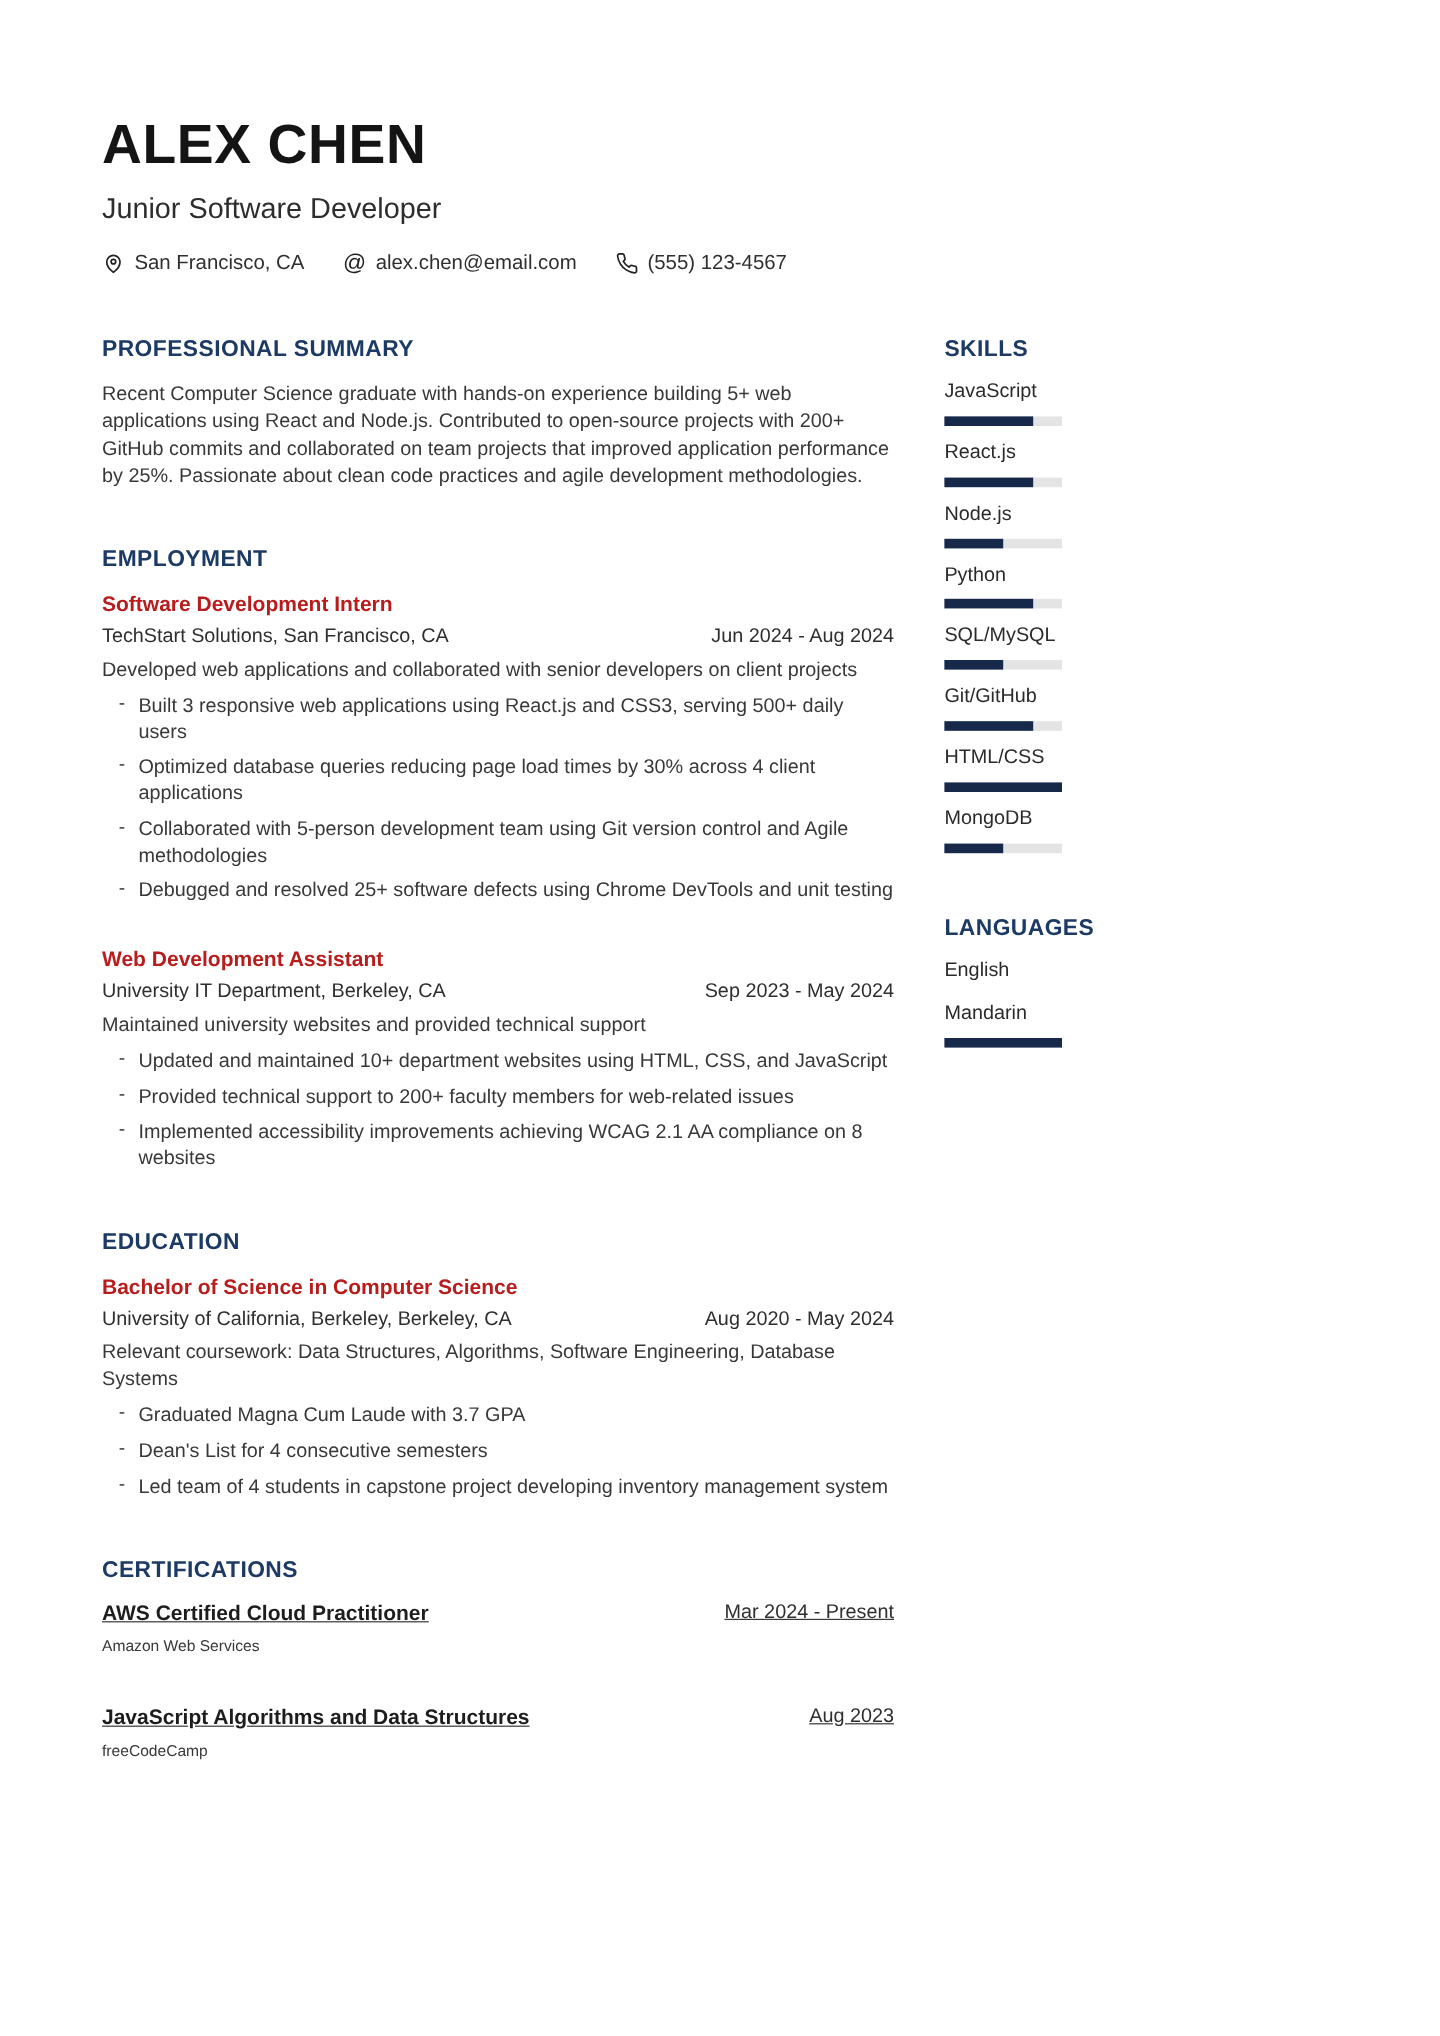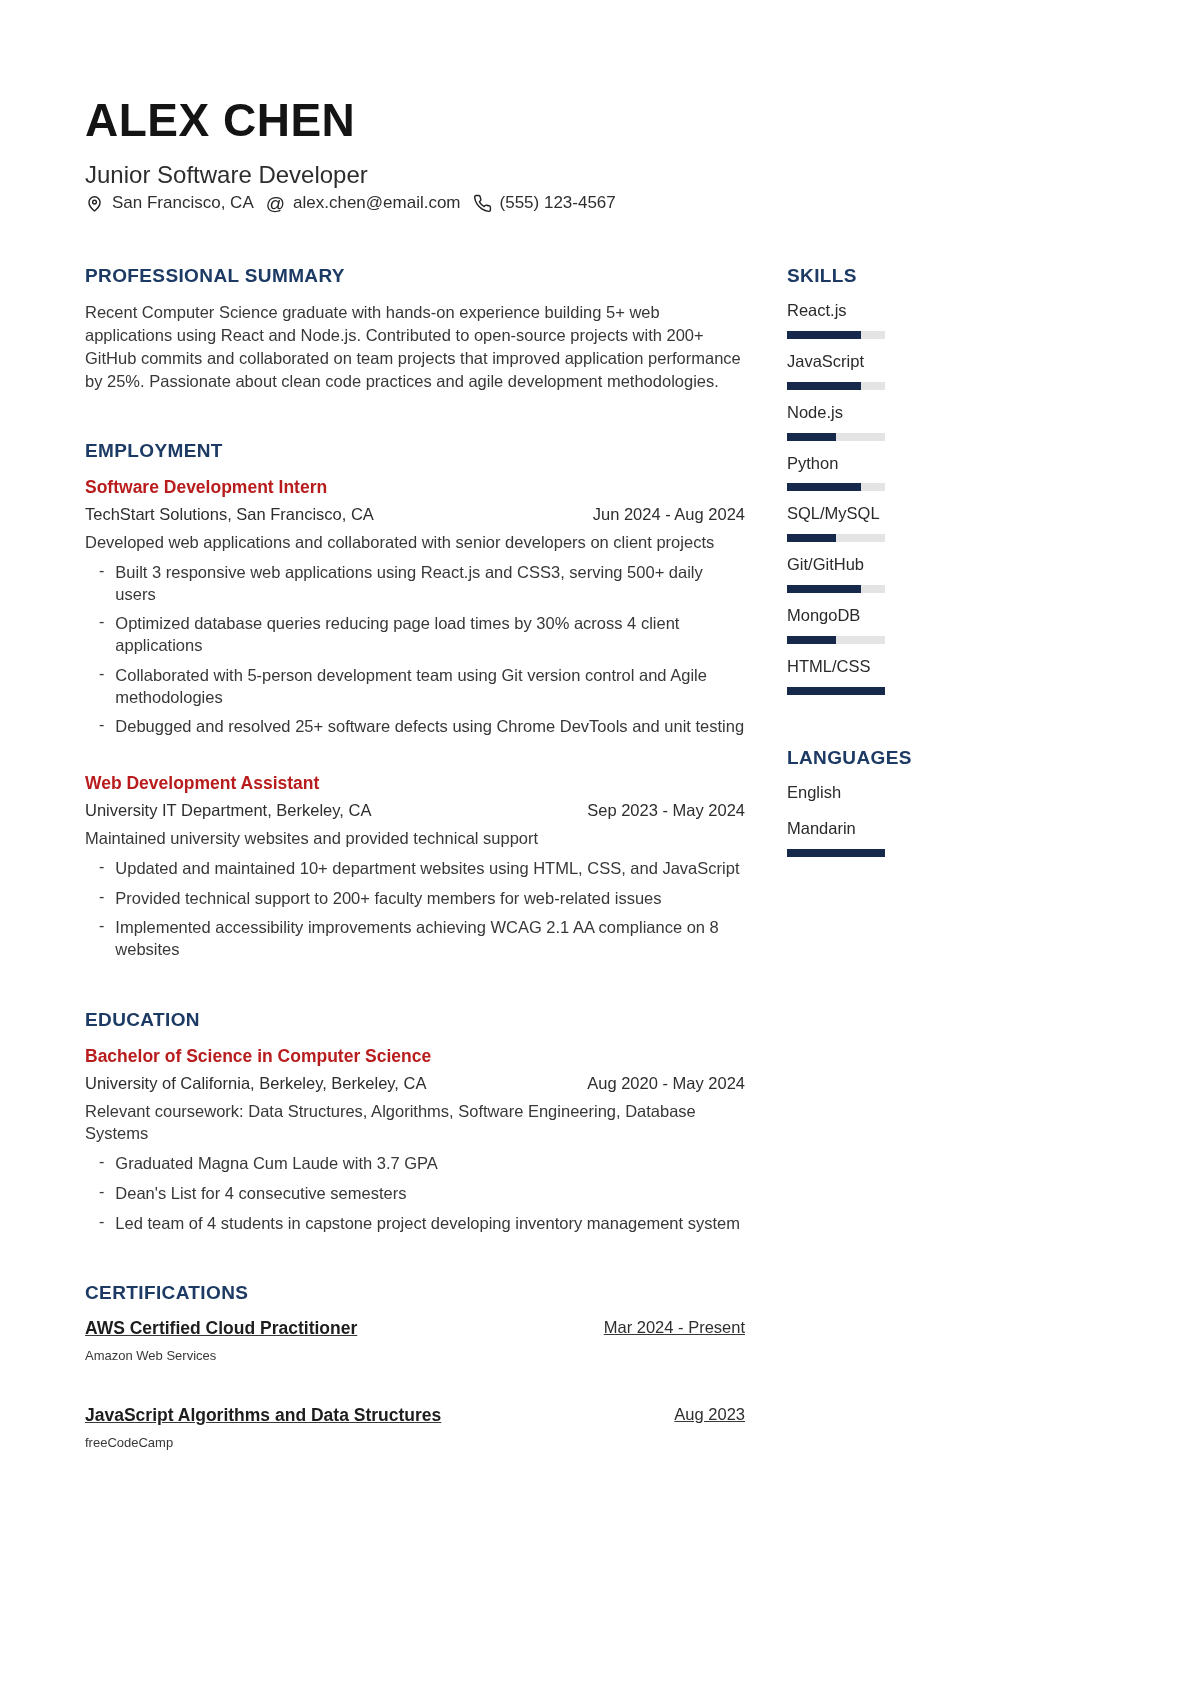--- a/index.html
+++ b/index.html
@@ -24,22 +24,22 @@
     line-height: 1.05;
   }
   .job-headline {
     font-size: 24px;
     color: #2d2d2d;
     margin-top: 17px;
   }
   .contact-row {
     display: flex;
     align-items: center;
-    gap: 12px;
-    margin-top: 4px;
+    gap: 32px;
+    margin-top: 20px;
     font-size: 17px;
     color: #2f2f2f;
   }
   .contact-item { display: flex; align-items: center; gap: 8px; }
   .contact-item svg { width: 19px; height: 19px; stroke: #222; }
   .at-glyph { font-size: 19px; color: #222; line-height: 1; }
 
   
   .columns { display: flex; gap: 42px; margin-top: 52px; }
   .main-col { width: 660px; flex: 0 0 660px; }
@@ -239,65 +239,65 @@
       </section>
 
     </main>
 
     <aside class="side-col">
 
       <section>
         <h2 class="sec-heading">SKILLS</h2>
         <div id="skills">
             <div class="skill">
+    <div class="skill-name">JavaScript</div>
+    <div class="skill-track" style="background: rgb(228, 228, 228);">
+      <div class="skill-fill" style="width: 75%; background: rgb(22, 41, 74);"></div>
+    </div>
+  </div>
+            <div class="skill">
     <div class="skill-name">React.js</div>
     <div class="skill-track" style="background: rgb(228, 228, 228);">
       <div class="skill-fill" style="width: 75%; background: rgb(22, 41, 74);"></div>
     </div>
   </div>
             <div class="skill">
-    <div class="skill-name">JavaScript</div>
+    <div class="skill-name">Node.js</div>
+    <div class="skill-track" style="background: rgb(228, 228, 228);">
+      <div class="skill-fill" style="width: 50%; background: rgb(22, 41, 74);"></div>
+    </div>
+  </div>
+            <div class="skill">
+    <div class="skill-name">Python</div>
     <div class="skill-track" style="background: rgb(228, 228, 228);">
       <div class="skill-fill" style="width: 75%; background: rgb(22, 41, 74);"></div>
     </div>
   </div>
             <div class="skill">
-    <div class="skill-name">Node.js</div>
+    <div class="skill-name">SQL/MySQL</div>
     <div class="skill-track" style="background: rgb(228, 228, 228);">
       <div class="skill-fill" style="width: 50%; background: rgb(22, 41, 74);"></div>
     </div>
   </div>
             <div class="skill">
-    <div class="skill-name">Python</div>
+    <div class="skill-name">Git/GitHub</div>
     <div class="skill-track" style="background: rgb(228, 228, 228);">
       <div class="skill-fill" style="width: 75%; background: rgb(22, 41, 74);"></div>
     </div>
   </div>
             <div class="skill">
-    <div class="skill-name">SQL/MySQL</div>
+    <div class="skill-name">HTML/CSS</div>
+    <div class="skill-track" style="background: rgb(228, 228, 228);">
+      <div class="skill-fill" style="width: 100%; background: rgb(22, 41, 74);"></div>
+    </div>
+  </div>
+            <div class="skill">
+    <div class="skill-name">MongoDB</div>
     <div class="skill-track" style="background: rgb(228, 228, 228);">
       <div class="skill-fill" style="width: 50%; background: rgb(22, 41, 74);"></div>
-    </div>
-  </div>
-            <div class="skill">
-    <div class="skill-name">Git/GitHub</div>
-    <div class="skill-track" style="background: rgb(228, 228, 228);">
-      <div class="skill-fill" style="width: 75%; background: rgb(22, 41, 74);"></div>
-    </div>
-  </div>
-            <div class="skill">
-    <div class="skill-name">MongoDB</div>
-    <div class="skill-track" style="background: rgb(228, 228, 228);">
-      <div class="skill-fill" style="width: 50%; background: rgb(22, 41, 74);"></div>
-    </div>
-  </div>
-            <div class="skill">
-    <div class="skill-name">HTML/CSS</div>
-    <div class="skill-track" style="background: rgb(228, 228, 228);">
-      <div class="skill-fill" style="width: 100%; background: rgb(22, 41, 74);"></div>
     </div>
   </div>
           </div>
       </section>
 
       <section>
         <h2 class="sec-heading">LANGUAGES</h2>
         <div id="languages">
             <div class="skill lang">
     <div class="skill-name">English</div>

